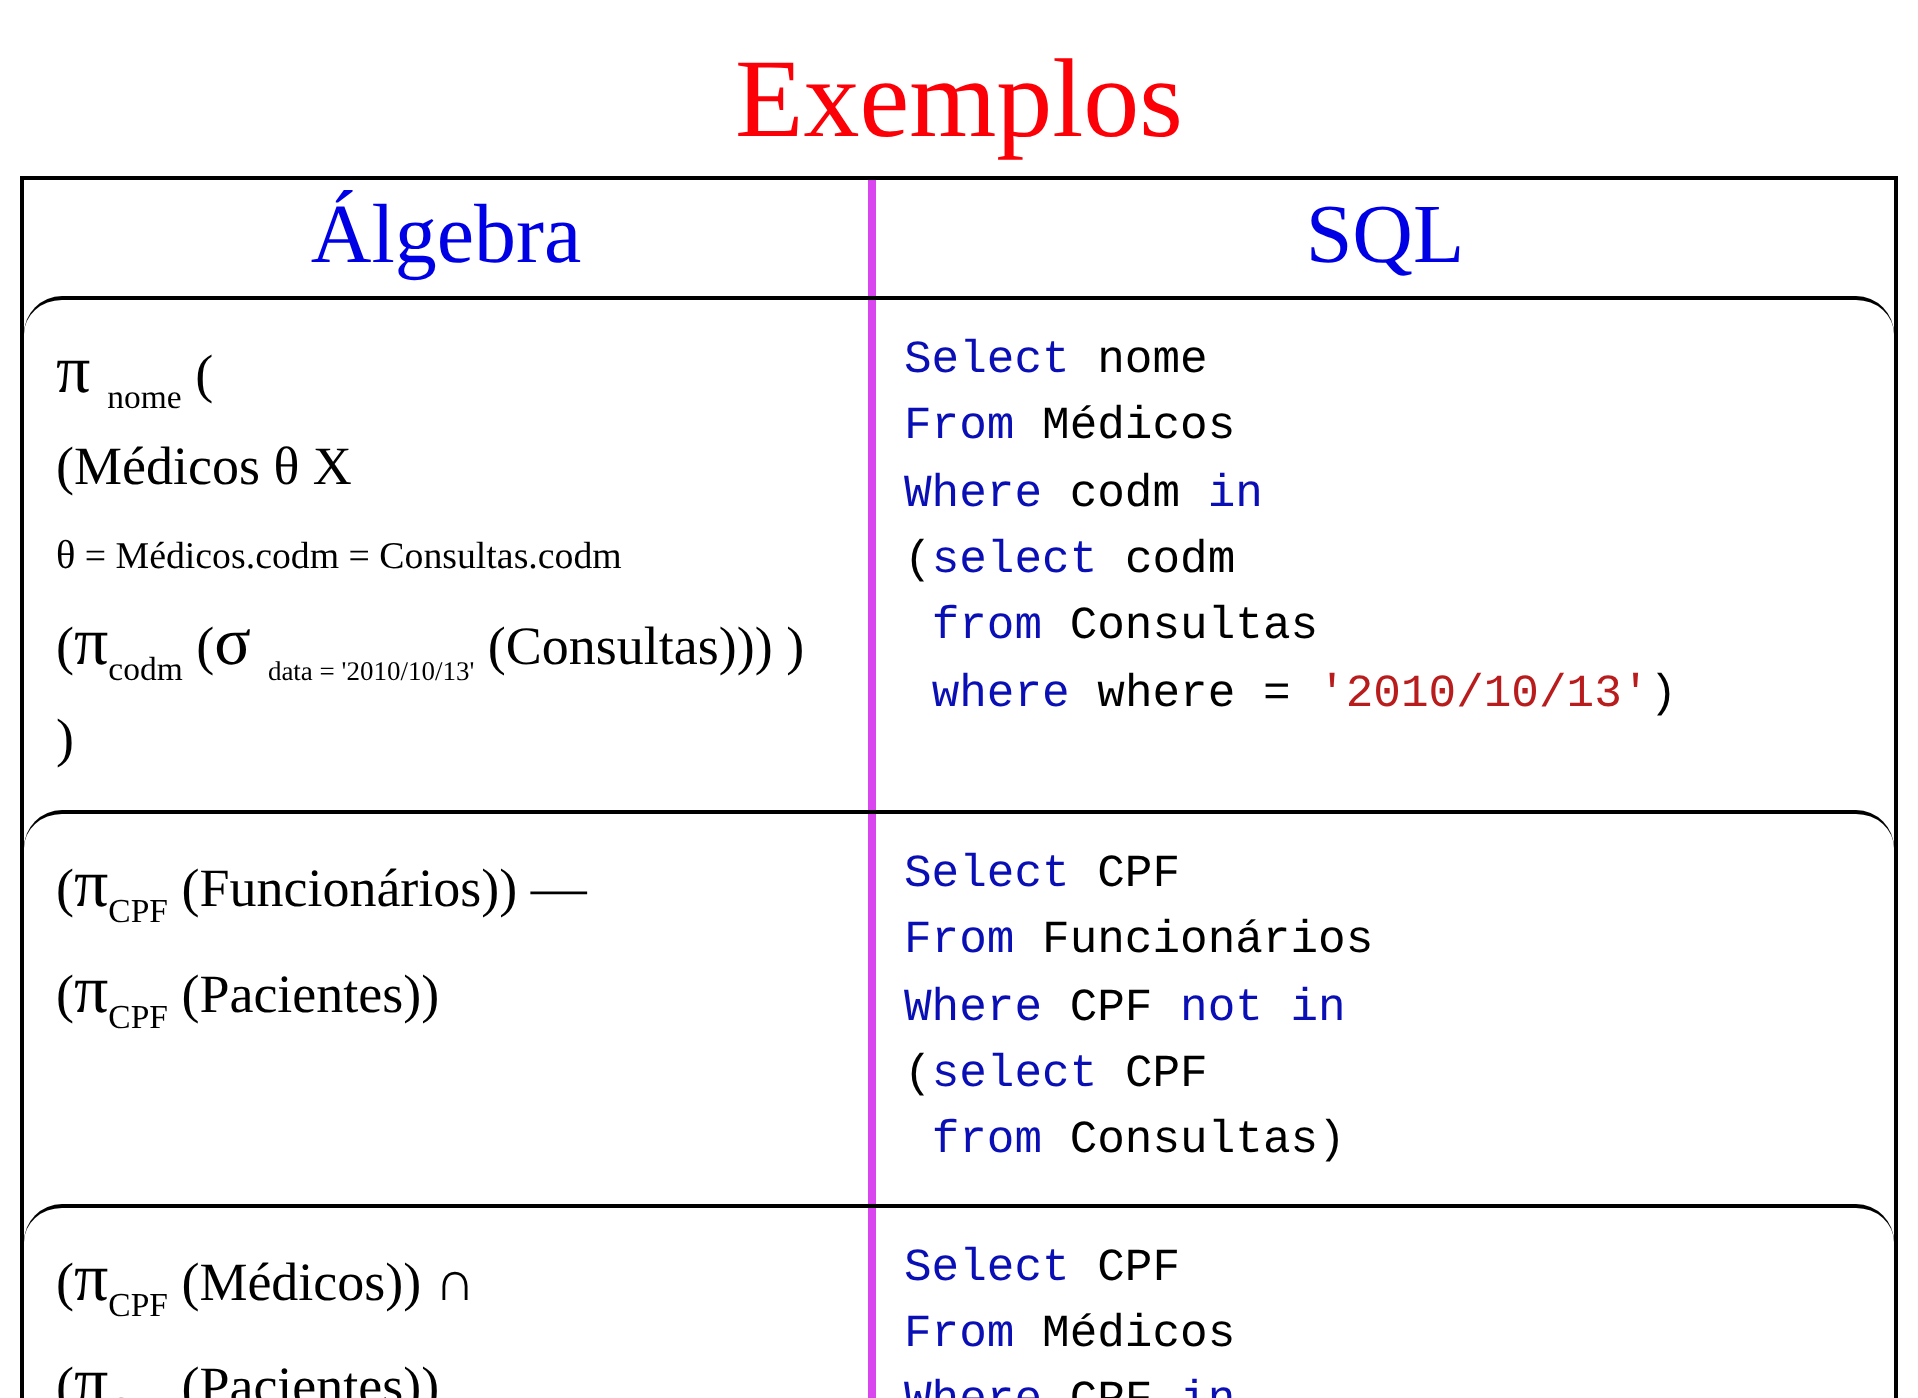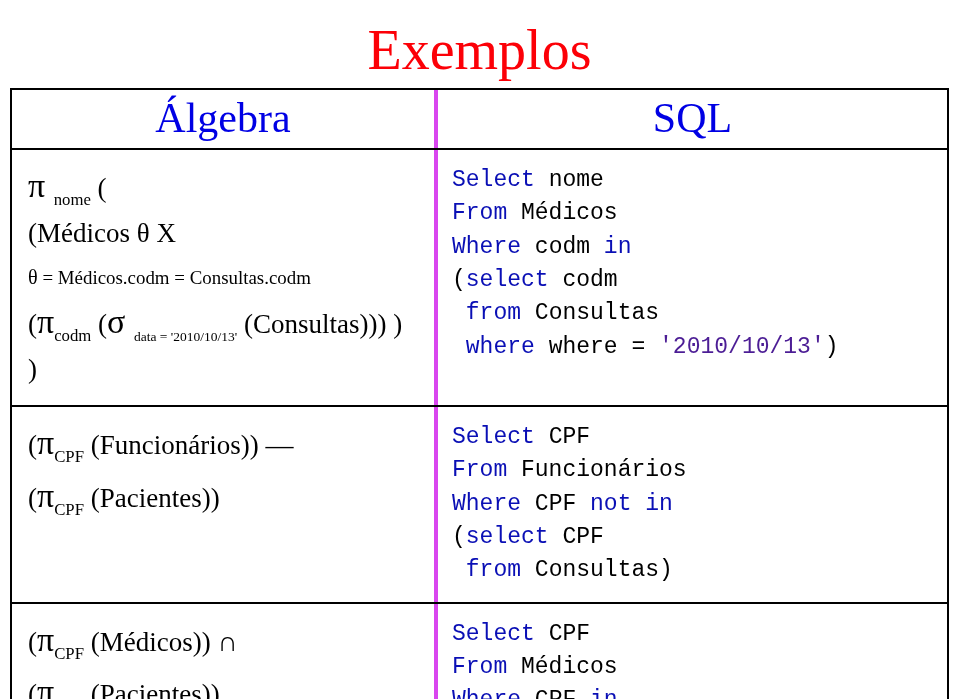--- a/index.html
+++ b/index.html
@@ -17,38 +17,38 @@
   font-size: 56px;
   font-weight: 400;
   padding-top: 18px;
   padding-bottom: 6px;
 }
 .table {
   margin: 0 10px;
   border: 2px solid #000;
 }
 .row { display: flex; }
-.row + .row { border-top: 2px solid #000; }
+.row + .row { border-top: 2px solid #000; border-radius: 19px; }
 .cell-left, .cell-right {
   padding: 0;
 }
 .cell-left { width: 426px; border-right: 4px solid #d946ef; }
 .cell-right { flex: 1; }
 .header-cell {
   color: #0000e4;
   font-size: 42px;
   text-align: center;
   padding: 4px 0 6px 0;
 }
 .alg { font-size: 27px; color: #000; padding: 10px 10px 14px 16px; line-height: 1.55; }
 .sub { font-size: 0.62em; vertical-align: sub; position: relative; top: 0.1em; }
 .ssub { font-size: 0.5em; vertical-align: sub; position: relative; top: 0.1em; }
 .sql { font-family: "Courier New", Courier, monospace; font-size: 23px; color: #000; white-space: pre; padding: 14px 10px 14px 14px; line-height: 1.45; }
 .sql .kw { color: #0a0fb5; }
-.sql .lit { color: #4c1d95; }
+.sql .lit { color: #b91c1c; }
 .large { font-size: 34px; }
 .greek { font-family: "Times New Roman", Times, serif; }
 .op { font-size: 28px; }
 </style>
 </head>
 <body>
 
 <div class="slide">
   <div class="title">Exemplos</div>
 

